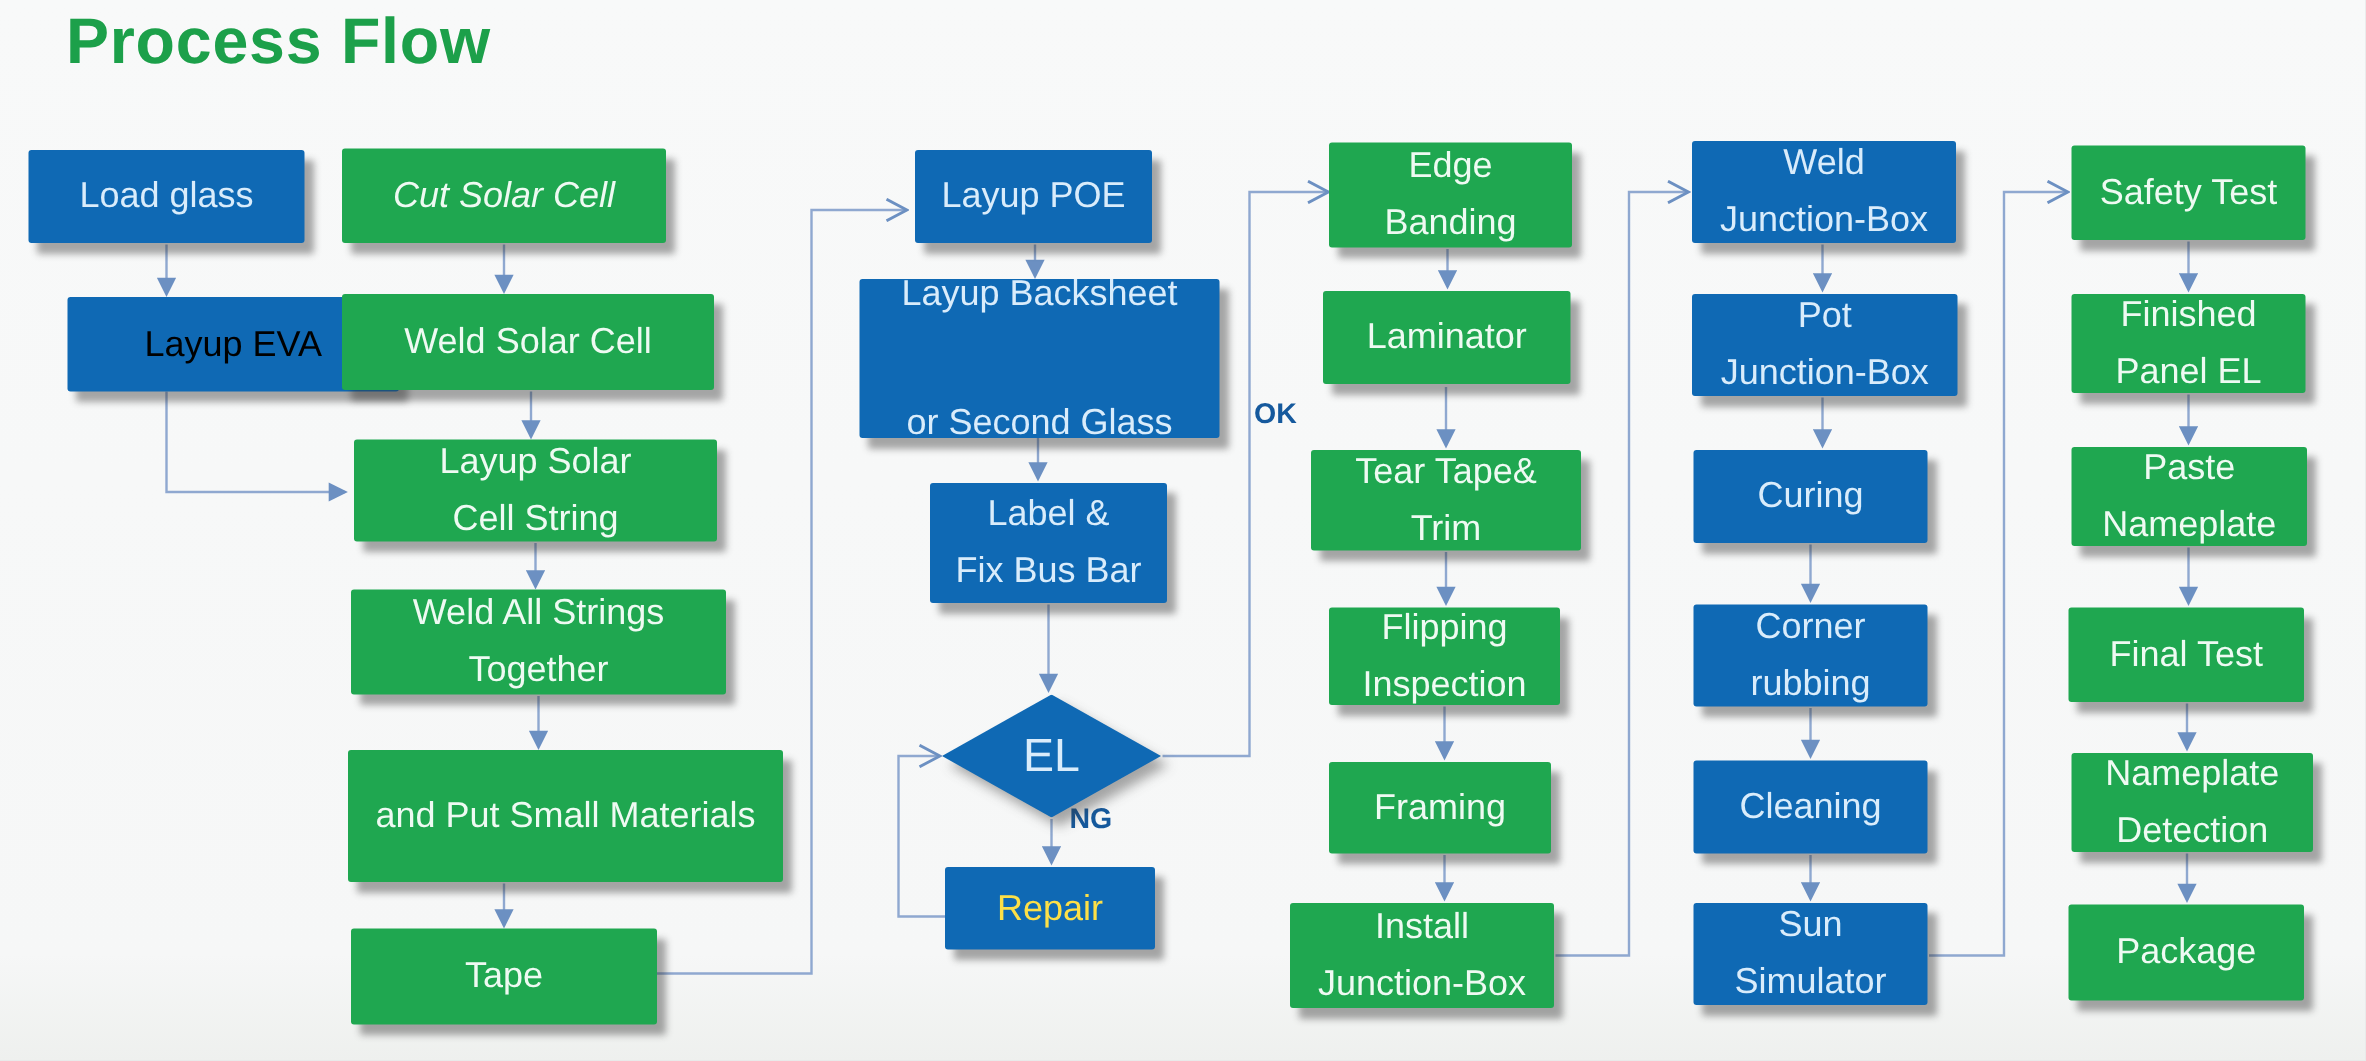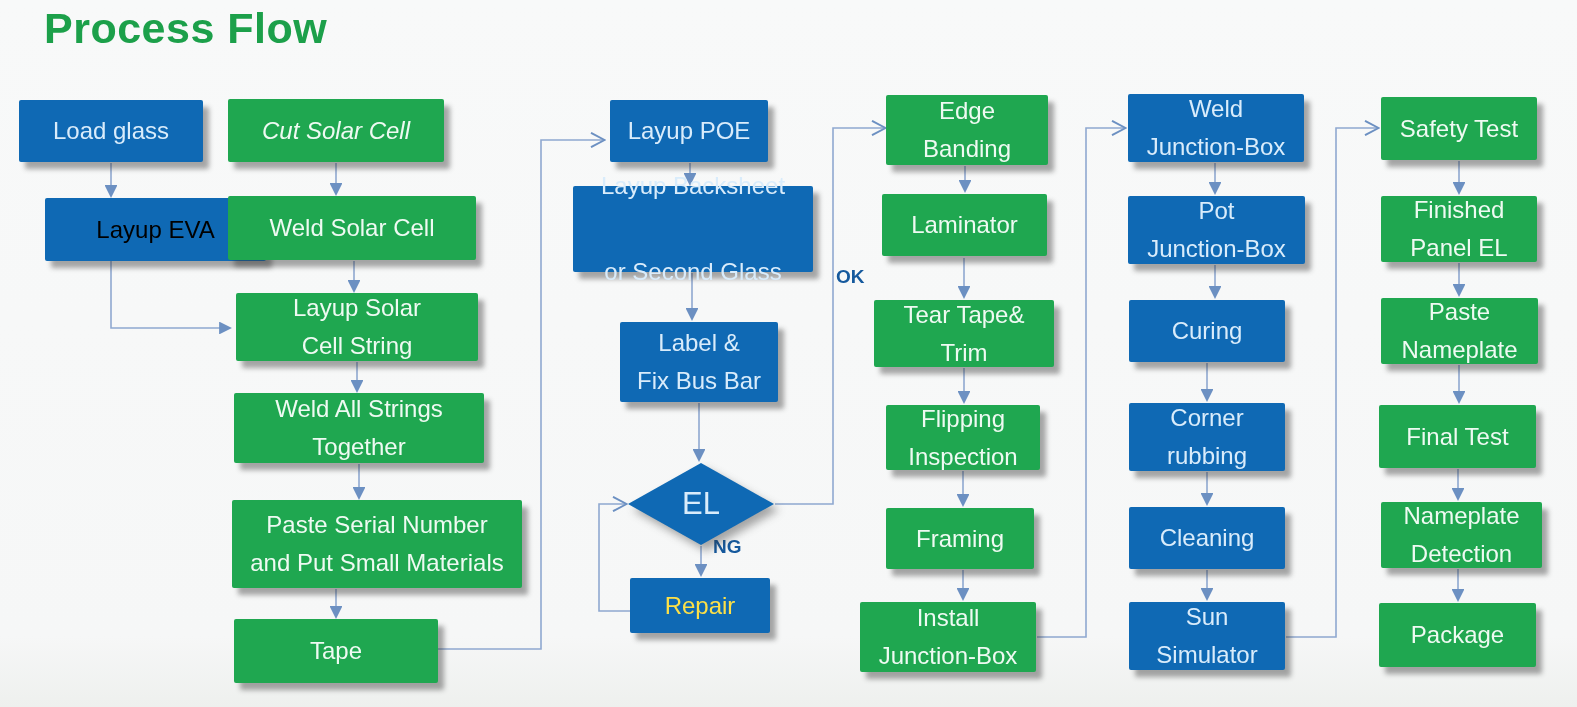--- a/index.html
+++ b/index.html
@@ -93,30 +93,29 @@
       </div>
       <div class="node" style="left: 236px; top: 293px; width: 242px; height: 68px; background: rgb(31, 167, 80); color: rgb(238, 250, 242);">
         <div class="line">Layup Solar</div>
         <div class="line">Cell String</div>
       </div>
       <div class="node" style="left: 234px; top: 393px; width: 250px; height: 70px; background: rgb(31, 167, 80); color: rgb(238, 250, 242);">
         <div class="line">Weld All Strings</div>
         <div class="line">Together</div>
       </div>
       <div class="node" style="left: 232px; top: 500px; width: 290px; height: 88px; background: rgb(31, 167, 80); color: rgb(238, 250, 242);">
-        <div class="line">Paste Serial Number</div>
         <div class="line">and Put Small Materials</div>
       </div>
       <div class="node" style="left: 234px; top: 619px; width: 204px; height: 64px; background: rgb(31, 167, 80); color: rgb(238, 250, 242);">
         <div class="line">Tape</div>
       </div>
       <div class="node" style="left: 610px; top: 100px; width: 158px; height: 62px; background: rgb(15, 105, 180); color: rgb(217, 236, 251);">
         <div class="line">Layup POE</div>
       </div>
-      <div class="node" style="left: 573px; top: 186px; width: 240px; height: 86px; background: rgb(15, 105, 180); color: rgb(217, 236, 251); gap: 48px;">
+      <div class="node" style="left: 573px; top: 186px; width: 240px; height: 106px; background: rgb(15, 105, 180); color: rgb(217, 236, 251); gap: 48px;">
         <div class="line">Layup Backsheet</div>
         <div class="line">or Second Glass</div>
       </div>
       <div class="node" style="left: 620px; top: 322px; width: 158px; height: 80px; background: rgb(15, 105, 180); color: rgb(217, 236, 251);">
         <div class="line">Label &amp;</div>
         <div class="line">Fix Bus Bar</div>
       </div>
       <div class="diamond-wrap" style="left: 628px; top: 463px; width: 146px; height: 82px; color: rgb(217, 236, 251);">
         <div class="diamond-shape" style="background: rgb(15, 105, 180);"></div>
         <div class="line">EL</div>

